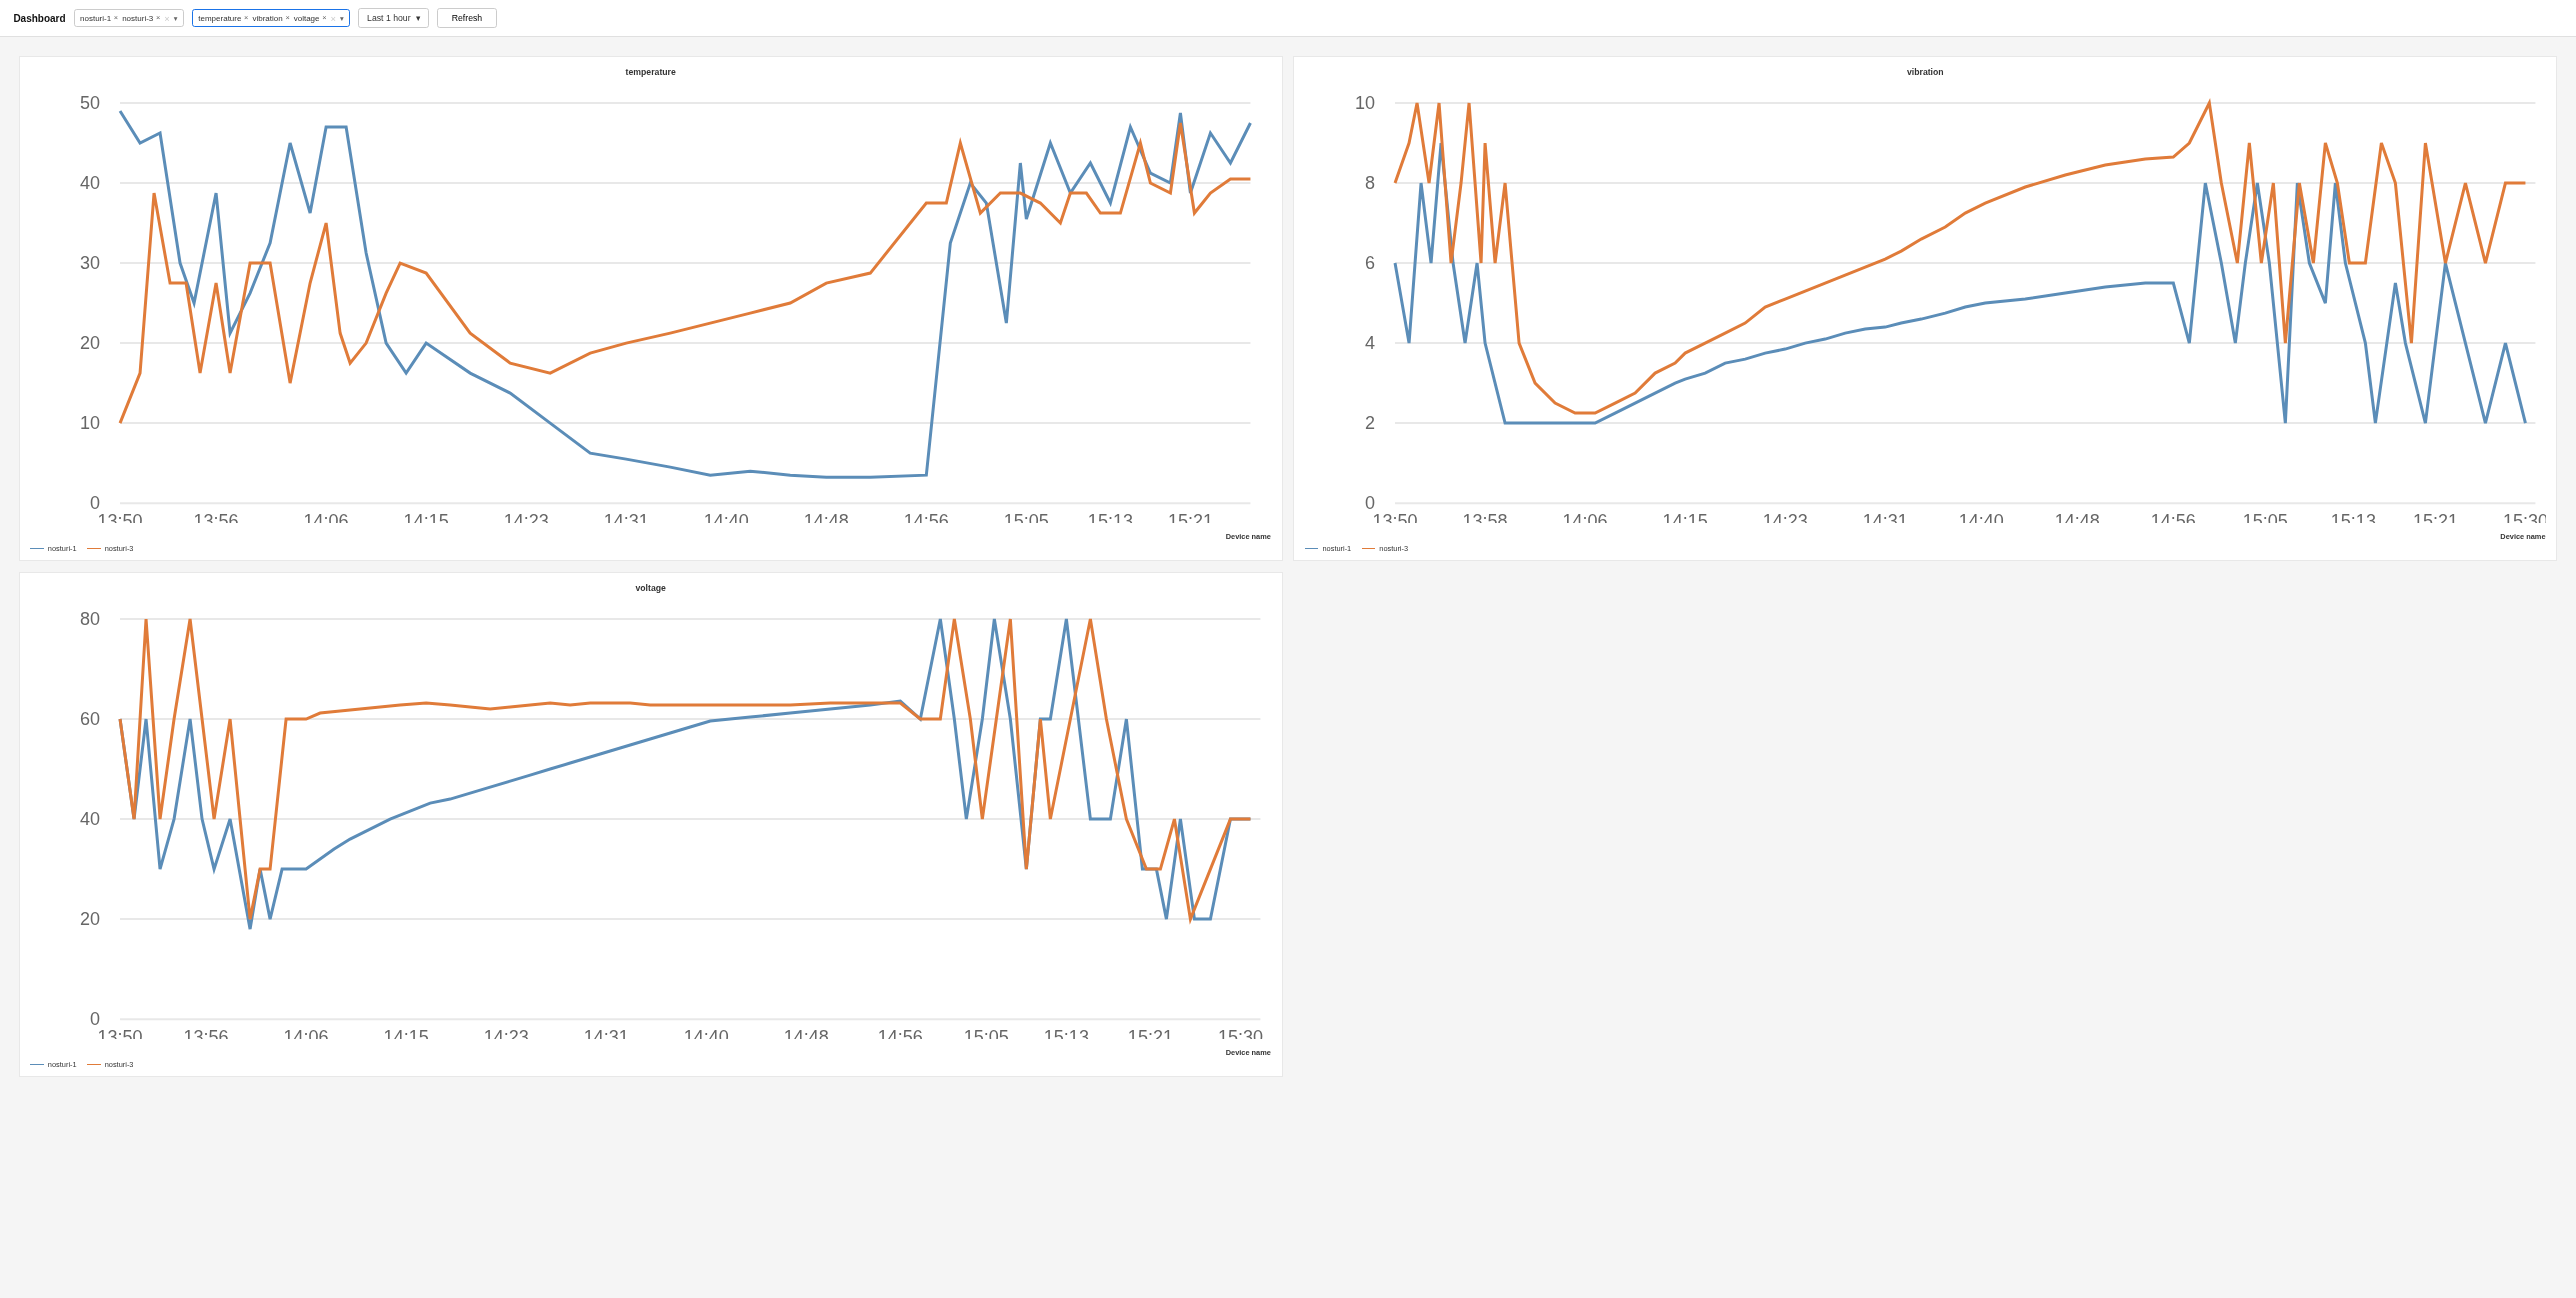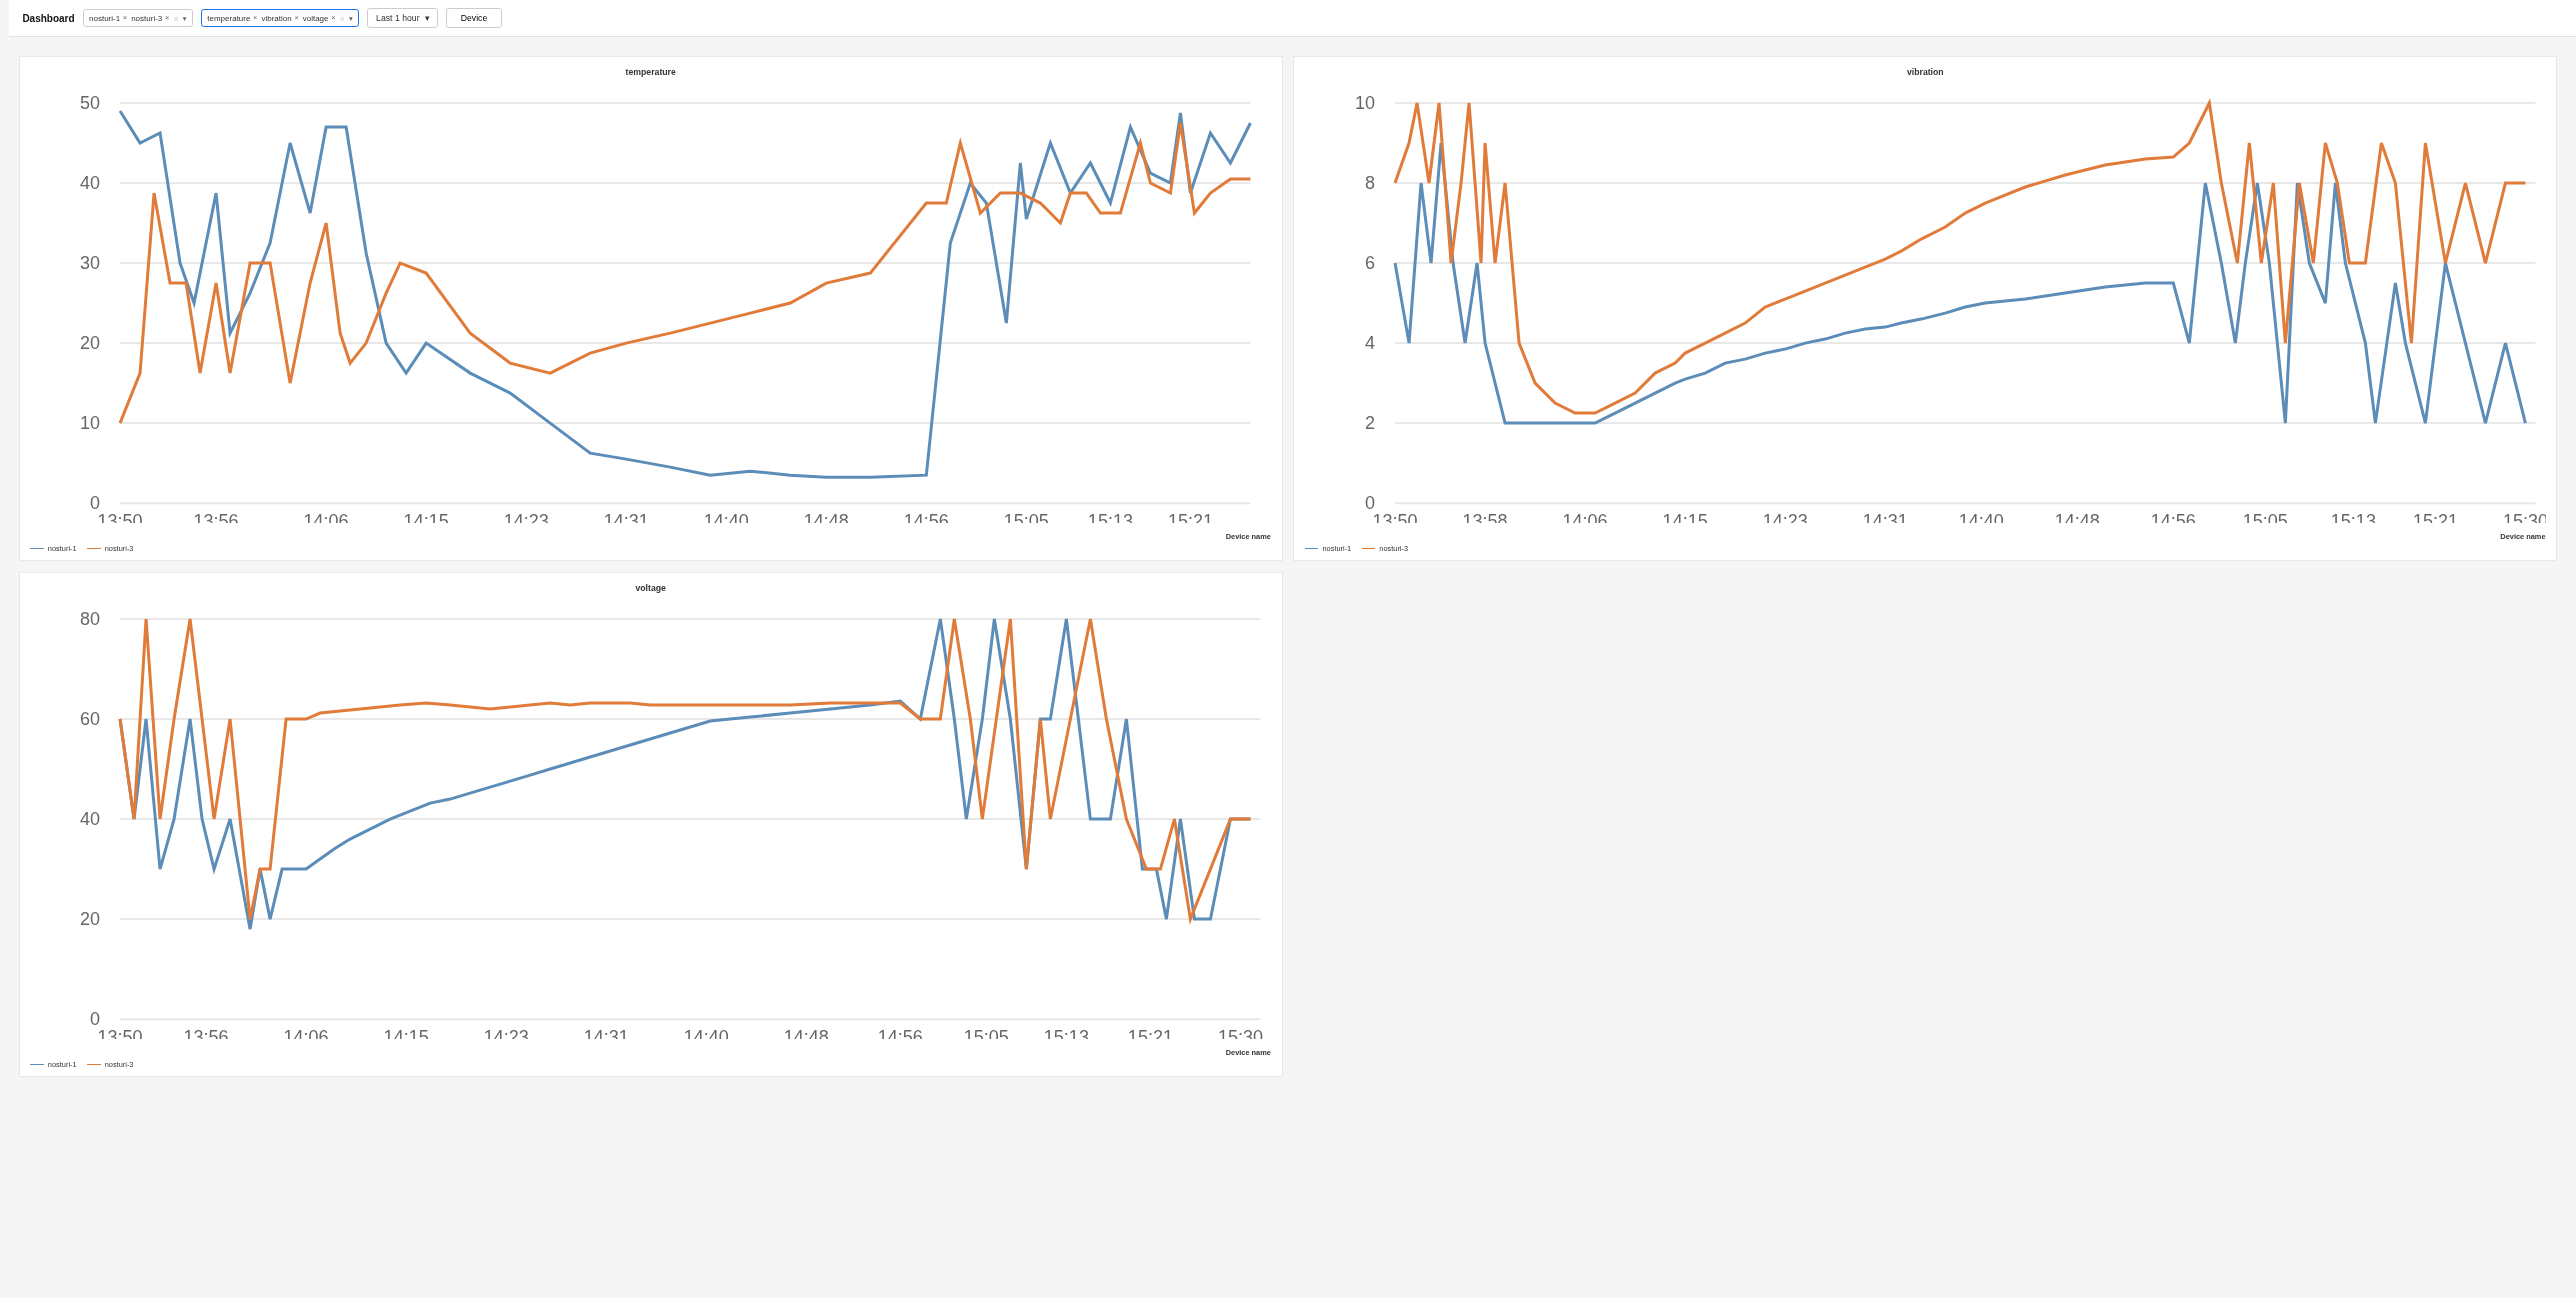--- a/index.html
+++ b/index.html
@@ -10,21 +10,20 @@
       color: #333;
     }
     .header {
       display: flex;
       align-items: center;
       padding: 8px 13.4px;
       background: #fff;
       border-bottom: 0.7px solid #e0e0e0;
       gap: 8px;
       flex-wrap: wrap;
-      margin-left: 9px;
     }
     .dashboard-title {
       font-weight: 700;
       font-size: 10px;
       color: #111;
       white-space: nowrap;
     }
     .filter-group {
       display: flex;
       align-items: center;
@@ -185,21 +184,21 @@
     </div>
     <span class="filter-separator">×</span>
     <span class="filter-chevron">▾</span>
   </div>
 
   <div class="time-select">
     <span>Last 1 hour</span>
     <span>▾</span>
   </div>
 
-  <button class="refresh-btn">Device</button>
+  <button class="refresh-btn">Refresh</button>
 </div>
 
 <div class="charts-container">
 
   <div class="chart-panel">
     <div class="chart-title">temperature</div>
     <div class="chart-area">
       <svg class="chart-svg" viewBox="0 0 620 220" style="font-size:13px">
 
         <line x1="45" y1="10" x2="610" y2="10" class="grid-line"></line>

